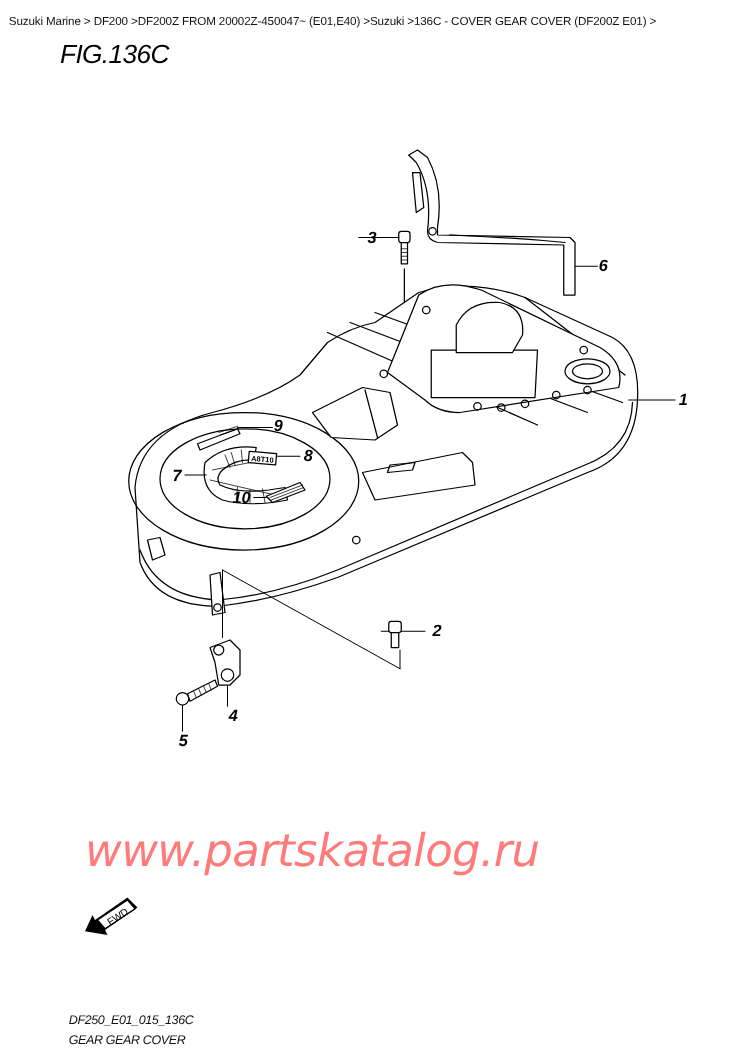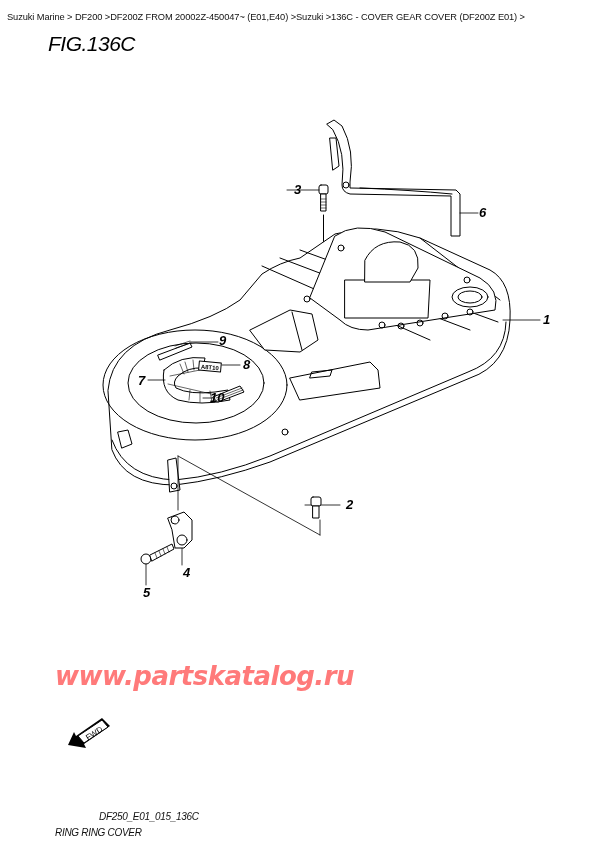--- a/index.html
+++ b/index.html
@@ -2,21 +2,21 @@
 <html><head>
   <meta charset="utf-8">
   <style>
     html, body { margin: 0; padding: 0; background: #ffffff; }
     body { width: 600px; height: 848px; position: relative; overflow: hidden; font-family: "Liberation Sans", sans-serif; color: #000; }
     .breadcrumb { position: absolute; left: 7px; top: 12px; font-size: 9.3px; letter-spacing: -0.1px; white-space: nowrap; color: #111; }
     .breadcrumb a { color: #111; text-decoration: none; }
     .fig-title { position: absolute; left: 48px; top: 32px; font-size: 21px; font-style: italic; letter-spacing: -0.5px; color: #000000; }
     .diagram { position: absolute; left: 0; top: 0; width: 600px; height: 848px; }
     .callout { position: absolute; font-size: 13px; font-style: italic; font-weight: bold; color: #000; }
-    .watermark { position: absolute; left: 55px; top: 661px; font-size: 26px; font-weight: bold; font-style: italic; color: #ff7a7a; letter-spacing: -0.5px; font-family: "DejaVu Sans", sans-serif; white-space: nowrap; }
+    .watermark { position: absolute; left: 68px; top: 661px; font-size: 36px; font-weight: normal; font-style: italic; color: #ff7a7a; letter-spacing: -0.5px; font-family: "DejaVu Sans", sans-serif; white-space: nowrap; }
     .caption { position: absolute; left: 55px; font-size: 10px; font-style: italic; color: #111; letter-spacing: -0.3px; white-space: nowrap; }
     .fwd { position: absolute; left: 66px; top: 712px; width: 46px; height: 40px; }
   </style>
 </head>
 <body>
 
 <div class="breadcrumb">
   <a>Suzuki Marine</a><span> &gt; </span><a>DF200</a><span> &gt;</span><a>DF200Z FROM 20002Z-450047~ (E01,E40)</a><span> &gt;</span><a>Suzuki</a><span> &gt;</span><a>136C - COVER GEAR COVER (DF200Z E01)</a><span> &gt;</span>
 </div>
 
@@ -131,24 +131,24 @@
 
 <div class="callout" style="left:543px;top:312px;">1</div>
 <div class="callout" style="left:346px;top:497px;">2</div>
 <div class="callout" style="left:294px;top:182px;">3</div>
 <div class="callout" style="left:183px;top:565px;">4</div>
 <div class="callout" style="left:143px;top:585px;">5</div>
 <div class="callout" style="left:479px;top:205px;">6</div>
 <div class="callout" style="left:138px;top:373px;">7</div>
 <div class="callout" style="left:243px;top:357px;">8</div>
 <div class="callout" style="left:219px;top:333px;">9</div>
-<div class="callout" style="left:186px;top:390px;margin-left:24px;">10</div>
+<div class="callout" style="left:186px;top:390px;">10</div>
 
 <div class="watermark">www.partskatalog.ru</div>
 
 <svg class="fwd" viewBox="0 0 46 40" xmlns="http://www.w3.org/2000/svg">
   <path d="M2 33 L8 20 L10 24 L36 6 L44 14 L18 32 L20 36 Z" fill="#000"></path>
   <path d="M12 24 L36 8 L42 15 L18 31 Z" fill="#fff" stroke="#000" stroke-width="1"></path>
   <text x="18" y="25" font-size="8" font-family="Liberation Sans, sans-serif" fill="#000" transform="rotate(-33 26 20)">FWD</text>
 </svg>
 
-<div class="caption" style="top:811px;margin-left:44px;">DF250_E01_015_136C</div>
-<div class="caption" style="top:827px;">RING RING COVER</div>
+<div class="caption" style="top:811px;">DF250_E01_015_136C</div>
+<div class="caption" style="top:827px;">GEAR GEAR COVER</div>
 
 </body></html>

